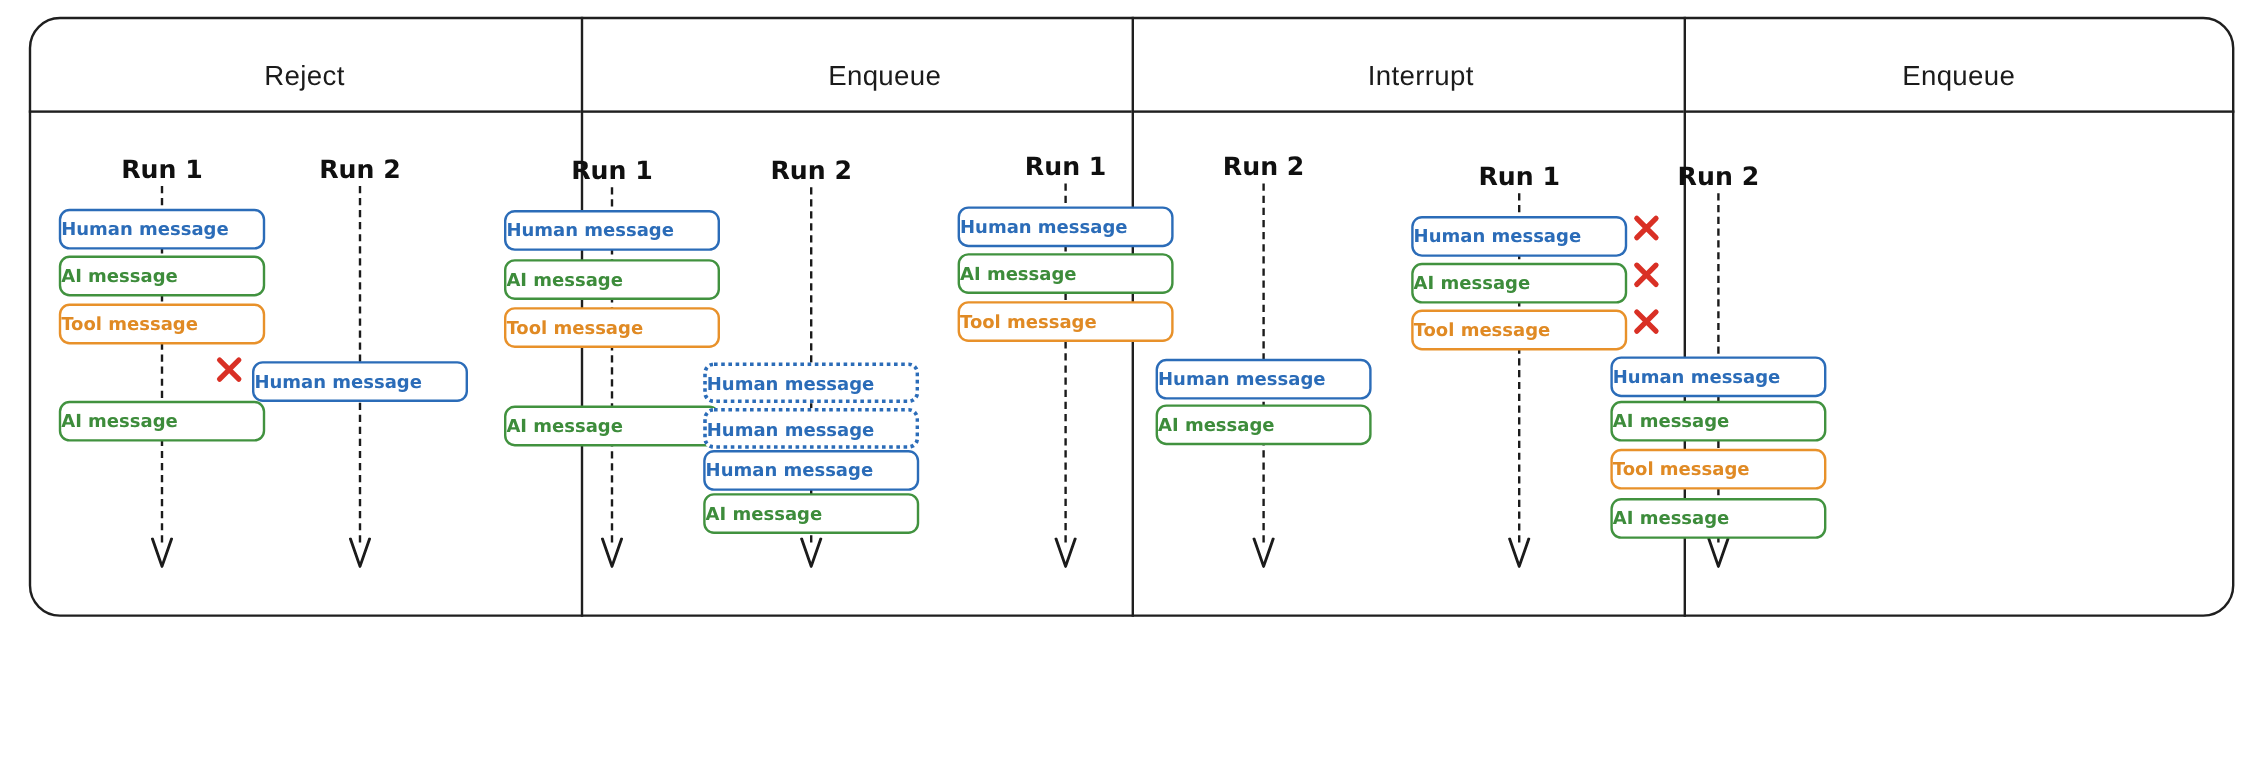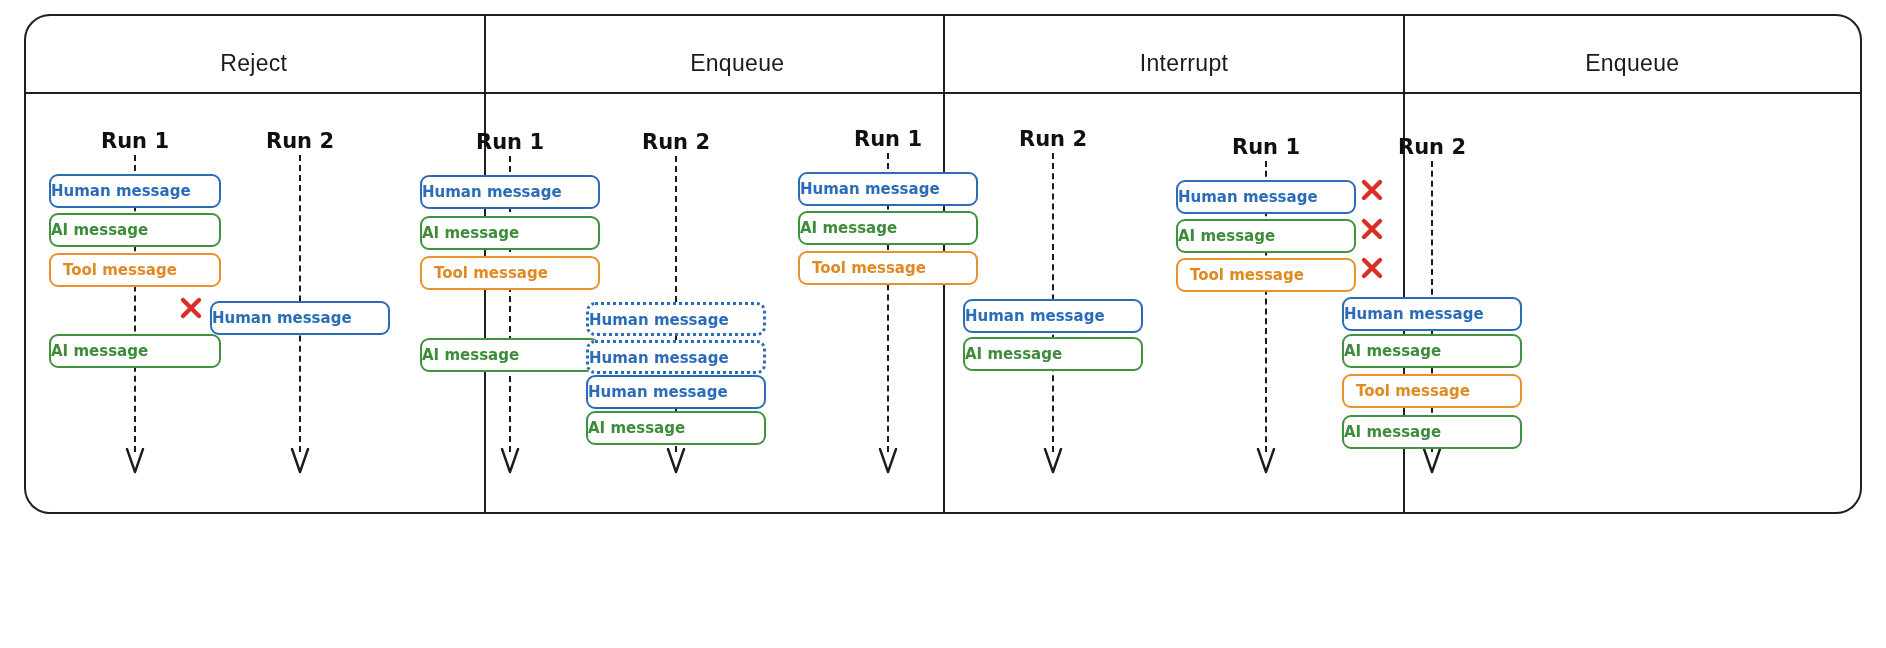--- a/index.html
+++ b/index.html
@@ -77,21 +77,21 @@
     font-family: "DejaVu Sans", sans-serif;
     font-size: 15px;
     font-weight: 600;
     border-radius: 9px;
     background: #ffffff;
     white-space: nowrap;
     overflow: hidden;
   }
   .msg.human { border: 2.6px solid #2b6cb8; color: #2b6cb8; }
   .msg.ai     { border: 2.6px solid #41923f; color: #3d8c3b; }
-  .msg.tool   { border: 2.6px solid #e8912a; color: #e08a24; padding-left: 12px; }
+  .msg.tool   { border: 2.6px solid #e8912a; color: #e08a24; }
   .msg.dotted { border-style: dotted; border-width: 3px; }
   .xmark {
     position: absolute;
     width: 26px;
     height: 26px;
     transform: translate(-50%, -50%);
   }
   .xmark svg { display: block; }
 </style>
 </head>

